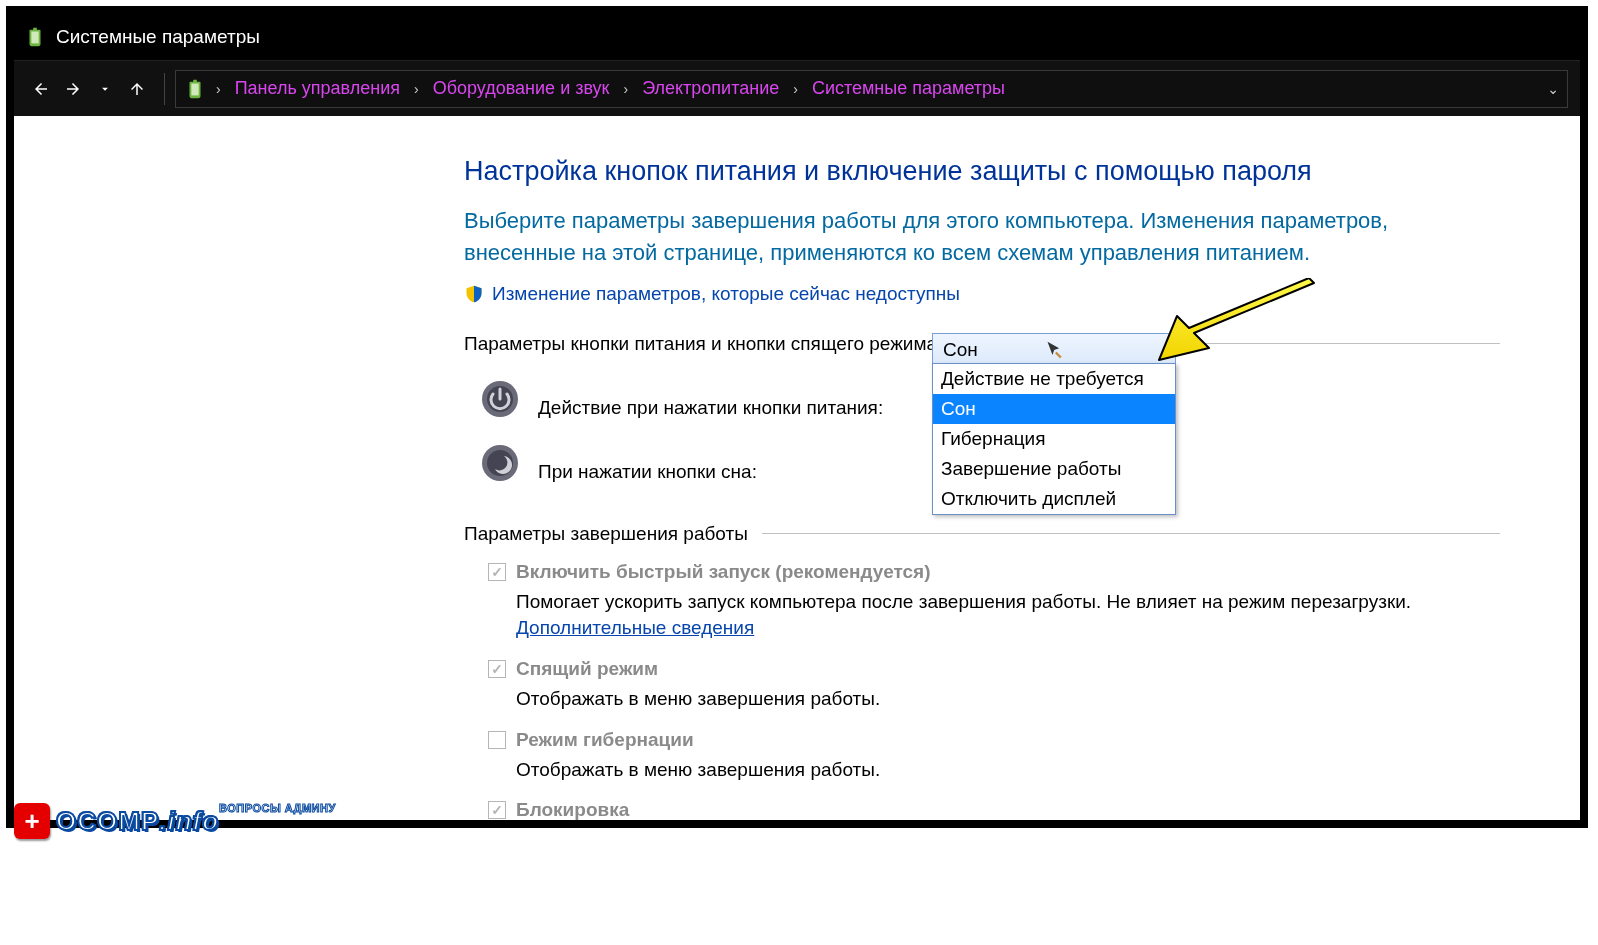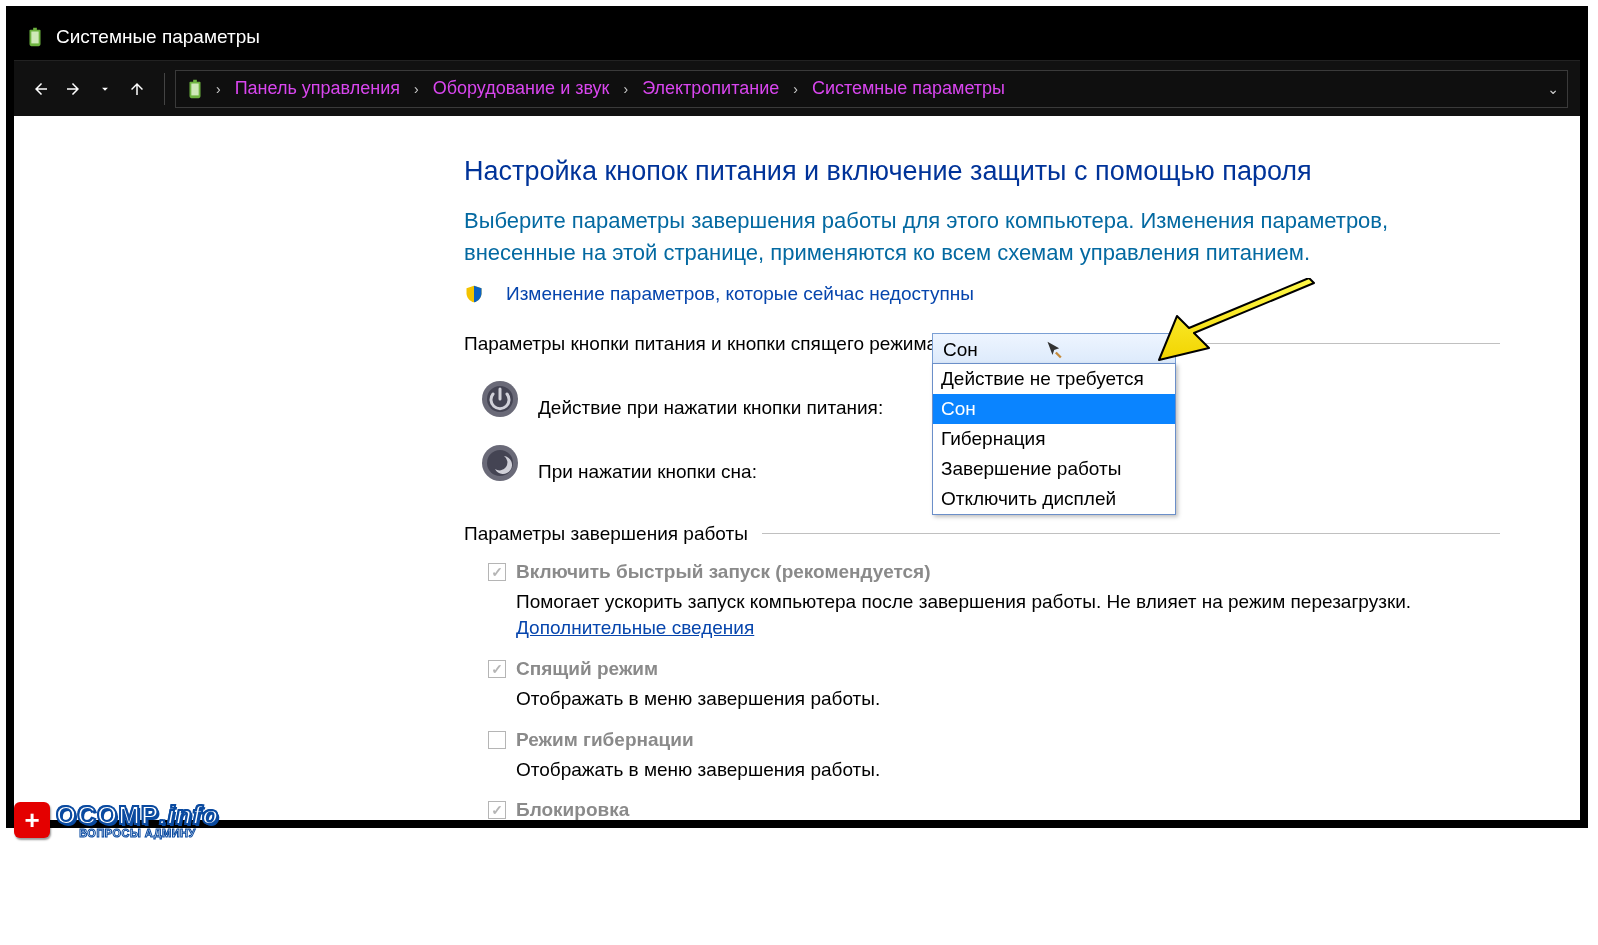--- a/index.html
+++ b/index.html
@@ -85,21 +85,21 @@
     margin-bottom: 18px;
   }
   .desc {
     font-size: 22px;
     line-height: 1.45;
     margin-bottom: 14px;
     color: #0369a1;
     max-width: 1060px;
   }
   .shield-link {
-    display: flex; align-items: center; gap: 22px;
+    display: flex; align-items: center; gap: 8px;
     font-size: 19px;
   }
   .shield-link a { color: #0645ad; text-decoration: none; cursor: pointer; }
   .shield-icon { width: 20px; height: 20px; }
 
   .section {
     margin-top: 28px;
   }
   .section-title {
     font-size: 19px;
@@ -209,21 +209,21 @@
     bottom: 106px;
     display:flex;align-items:center;gap:6px;
     z-index: 50;
   }
   .wm-plus {
     width:36px;height:36px;background:#e40000;border-radius:6px;
     display:flex;align-items:center;justify-content:center;
     box-shadow:1px 2px 2px rgba(0,0,0,.4);
   }
   .wm-plus span { color:#fff; font-size:26px; font-weight:bold; line-height:1;}
-  .wm-text { display:flex;flex-direction:column;align-items:center; }
+  .wm-text { display:flex;flex-direction:row; }
   .wm-main {
     font-family: Arial, sans-serif;
     font-weight: 900;
     font-size: 26px;
     letter-spacing: 1px;
     color:#fff;
     -webkit-text-stroke: 2px #0a4aa0;
     text-shadow: 2px 2px 0 #0a4aa0, -1px -1px 0 #0a4aa0;
   }
   .wm-main .info { font-style: italic; }

